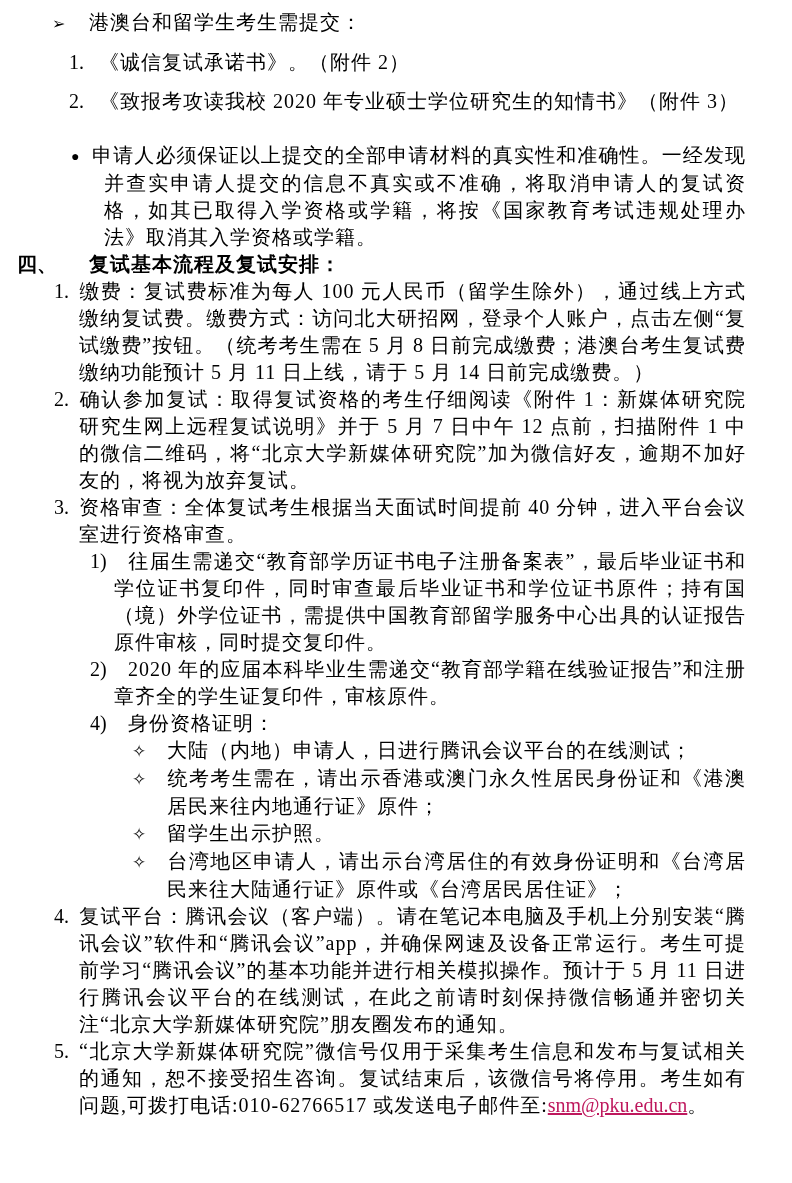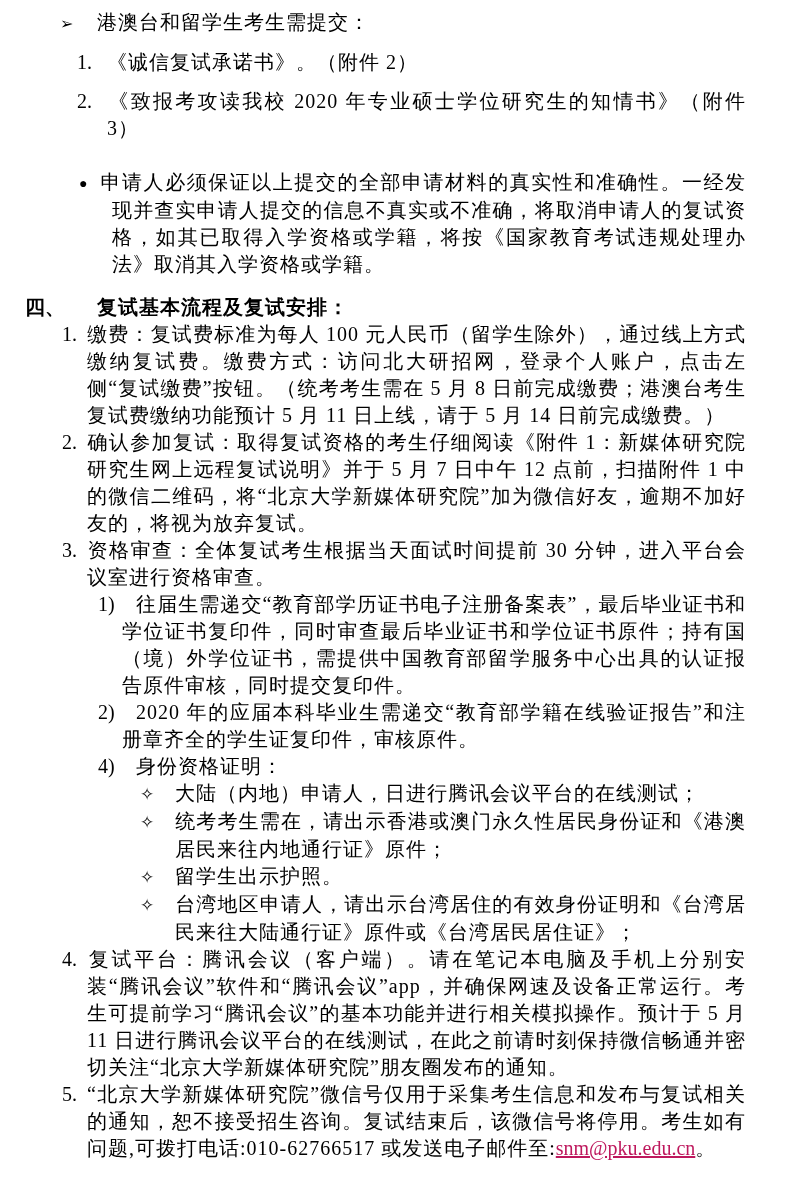--- a/index.html
+++ b/index.html
@@ -6,42 +6,42 @@
   body {
     width: 792px;
     height: 1183px;
     background: #ffffff;
     color: #000000;
     font-family: "Liberation Serif", "DejaVu Serif", serif;
     font-size: 20px;
     line-height: 27px;
     overflow: hidden;
   }
-  .doc { padding: 9px 46px 0 12px; }
+  .doc { padding: 9px 46px 0 4px; }
   p {
     margin: 0;
     text-align: justify;
     letter-spacing: 1px;
   }
   .marker {
     display: inline-block;
     text-indent: 0;
     letter-spacing: 0;
   }
   
   .p-arrow { padding-left: 85px; text-indent: -37px; }
   .p-arrow .marker { width: 37px; font-size: 16px; }
   
   .p-top { padding-left: 95px; text-indent: -30px; margin-top: 12px; }
   .p-top .marker { width: 30px; }
   
   .p-note { padding-left: 100px; text-indent: -33px; }
   .p-note .marker { width: 21px; font-size: 14px; vertical-align: 1px; }
   
-  .p-head { padding-left: 13px; font-weight: bold; margin-top: 16px; }
+  .p-head { padding-left: 13px; font-weight: bold; }
   .p-head .marker { width: 72px; }
   
   .p-item { padding-left: 75px; text-indent: -25px; }
   .p-item .marker { width: 25px; }
   
   .p-sub { padding-left: 110px; text-indent: -24px; }
   .p-sub .marker { width: 38px; }
   
   .p-diamond { padding-left: 163px; text-indent: -35px; }
   .p-diamond .marker { width: 35px; font-size: 17px; }
@@ -63,21 +63,21 @@
 
   <p class="p-note"><span class="marker">●</span><span>申请人必须保证以上提交的全部申请材料的真实性和准确性。一经发现并查实申请人提交的信息不真实或不准确，将取消申请人的复试资格，如其已取得入学资格或学籍，将按《国家教育考试违规处理办法》取消其入学资格或学籍。</span></p>
 
 
   <p class="p-head"><span class="marker">四、</span><span>复试基本流程及复试安排：</span></p>
 
   <p class="p-item"><span class="marker">1.</span><span>缴费：复试费标准为每人 100 元人民币（留学生除外），通过线上方式缴纳复试费。缴费方式：访问北大研招网，登录个人账户，点击左侧“复试缴费”按钮。（统考考生需在 5 月 8 日前完成缴费；港澳台考生复试费缴纳功能预计 5 月 11 日上线，请于 5 月 14 日前完成缴费。）</span></p>
 
   <p class="p-item"><span class="marker">2.</span><span>确认参加复试：取得复试资格的考生仔细阅读《附件 1：新媒体研究院研究生网上远程复试说明》并于 5 月 7 日中午 12 点前，扫描附件 1 中的微信二维码，将“北京大学新媒体研究院”加为微信好友，逾期不加好友的，将视为放弃复试。</span></p>
 
-  <p class="p-item"><span class="marker">3.</span><span>资格审查：全体复试考生根据当天面试时间提前 30 分钟，进入平台会议室进行资格审查。</span></p>
+  <p class="p-item"><span class="marker">3.</span><span>资格审查：全体复试考生根据当天面试时间提前 40 分钟，进入平台会议室进行资格审查。</span></p>
 
   <p class="p-sub"><span class="marker">1)</span><span>往届生需递交“教育部学历证书电子注册备案表”，最后毕业证书和学位证书复印件，同时审查最后毕业证书和学位证书原件；持有国（境）外学位证书，需提供中国教育部留学服务中心出具的认证报告原件审核，同时提交复印件。</span></p>
 
   <p class="p-sub"><span class="marker">2)</span><span>2020 年的应届本科毕业生需递交“教育部学籍在线验证报告”和注册章齐全的学生证复印件，审核原件。</span></p>
 
 
   <p class="p-sub"><span class="marker">4)</span><span>身份资格证明：</span></p>
 
   <p class="p-diamond"><span class="marker">✧</span><span>大陆（内地）申请人，日进行腾讯会议平台的在线测试；</span></p>
 

